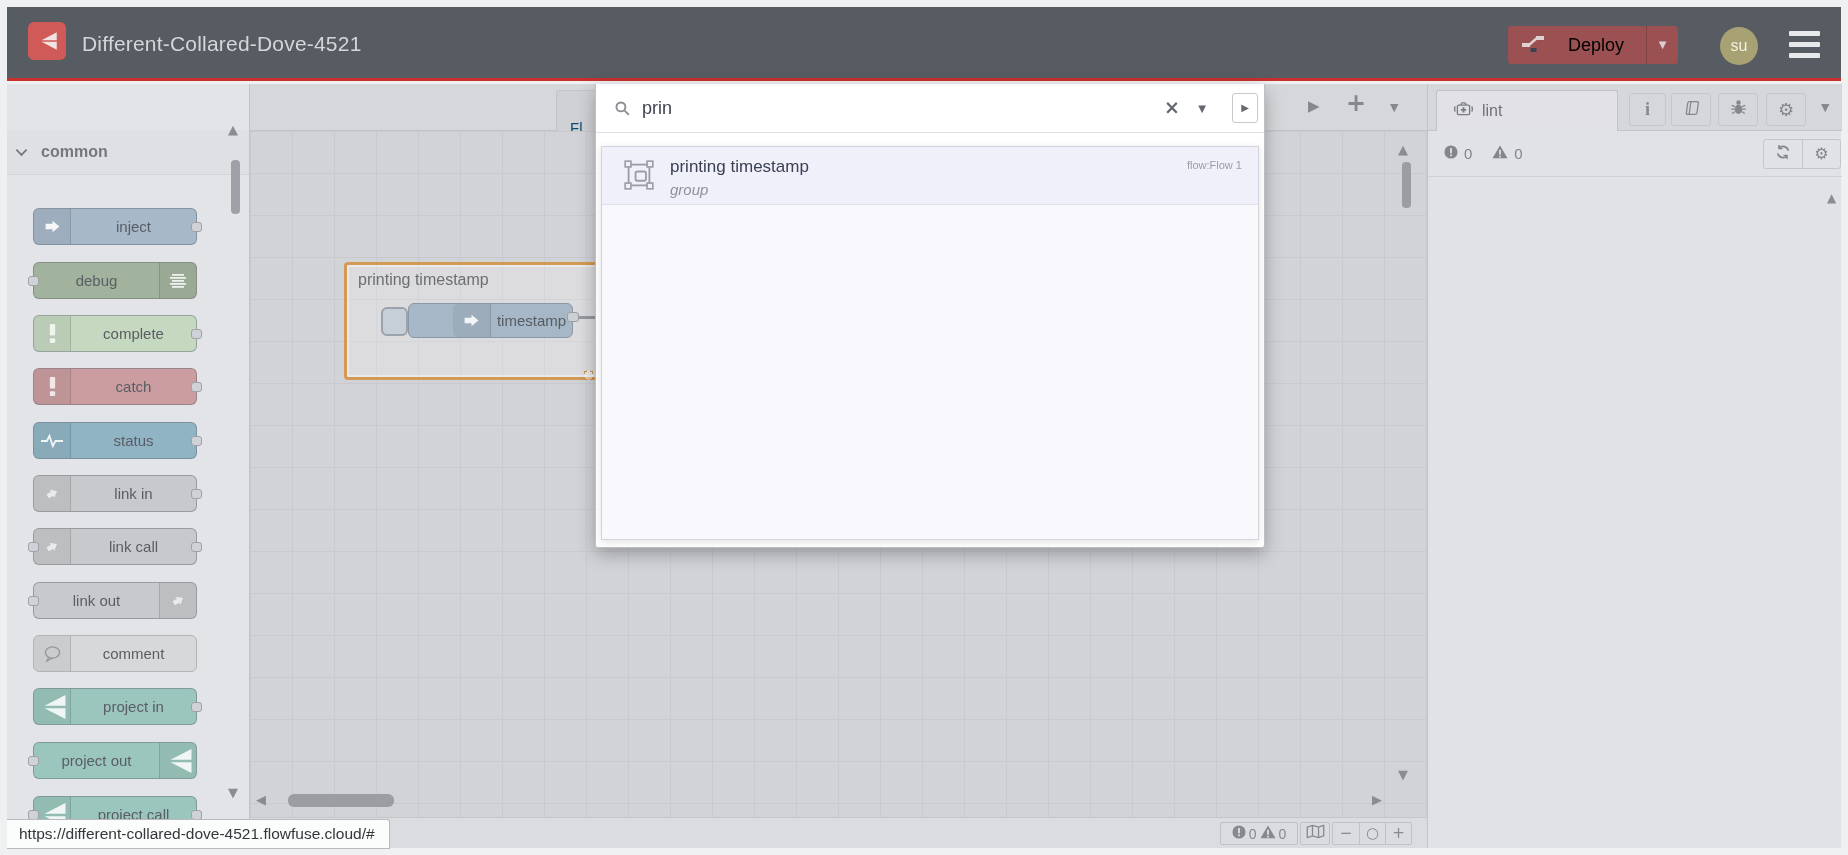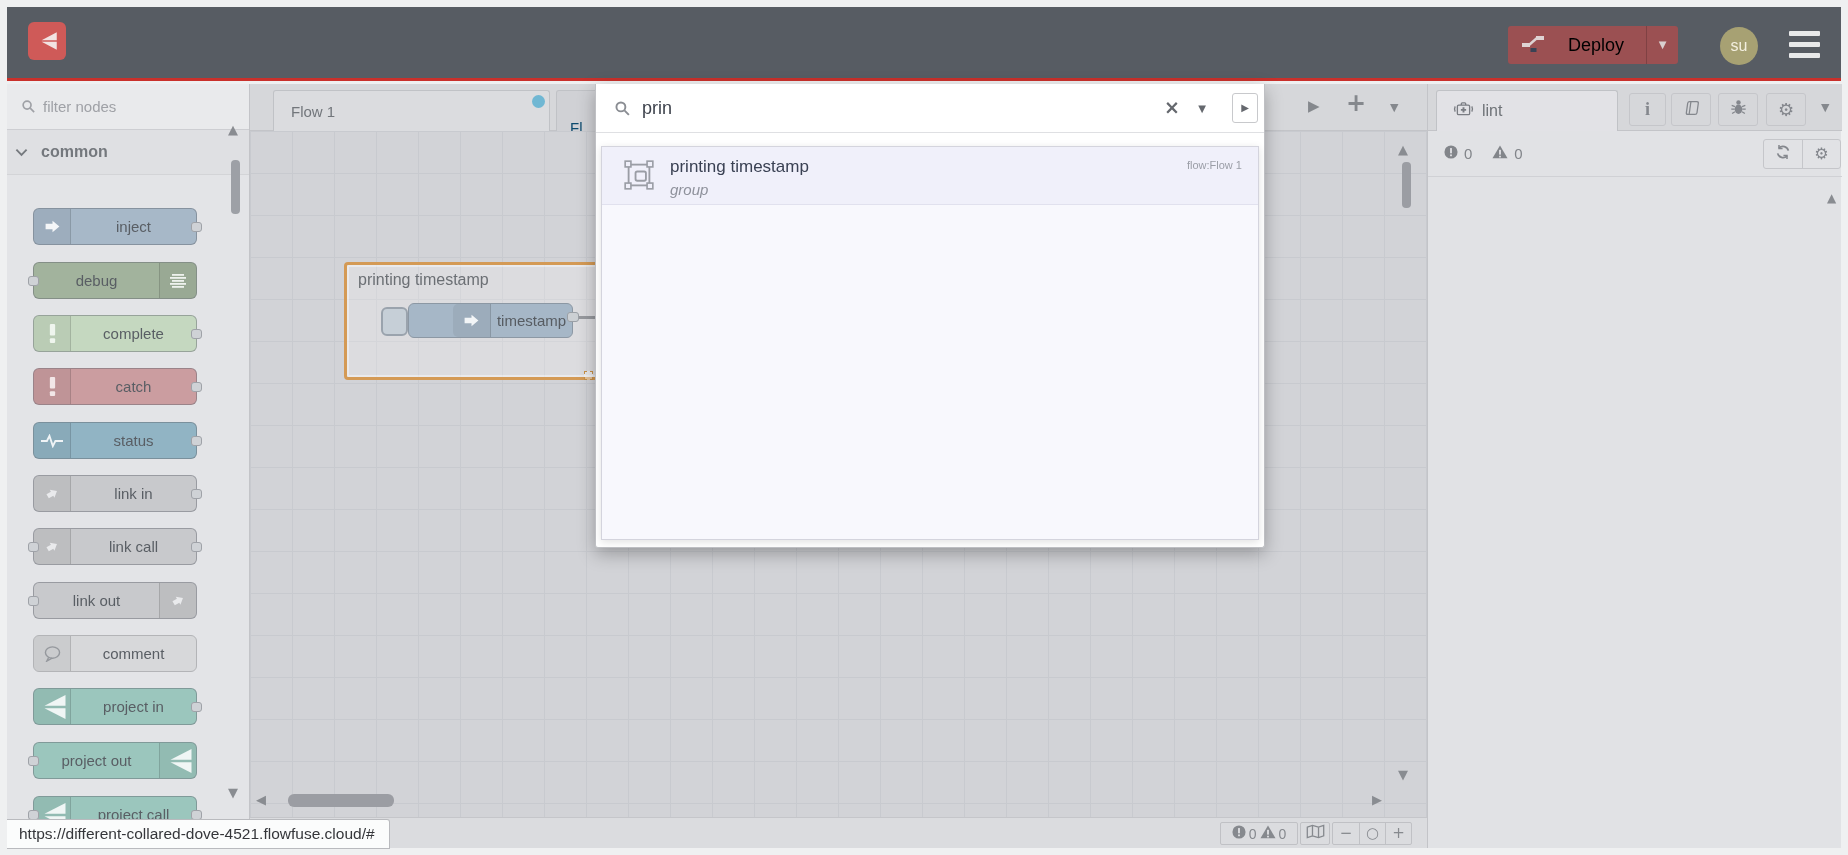--- a/index.html
+++ b/index.html
@@ -178,46 +178,40 @@
 </head>
 <body>
 
 <div id="app">
 
   <div id="header">
     <div id="logo"><svg viewBox="0 0 24 24" width="100%" height="100%">
           <path fill="currentColor" d="M21 4 L7 11.2 L21 11.2 Z"></path>
           <path fill="currentColor" d="M21 12.8 L7 12.8 L21 20 Z"></path>
         </svg></div>
+    <div id="app-title">Different-Collared-Dove-4521</div>
     <div id="deploy-btn">
       <span id="deploy-icon"><svg viewBox="0 0 22 18" width="22" height="18">
             <rect x="0" y="8" width="8" height="4" fill="currentColor"></rect>
             <rect x="14" y="1" width="8" height="4" fill="currentColor"></rect>
             <path d="M7 10 L15 3" stroke="currentColor" stroke-width="2.4"></path>
             <rect x="8.5" y="13" width="6" height="4" fill="#3a4254"></rect>
           </svg></span>
       <span id="deploy-label">Deploy</span>
       <span id="deploy-caret" class="glyph">▼</span>
     </div>
     <div id="avatar">su</div>
     <div id="hamburger">
       <span></span>
         <span></span>
         <span></span>
     </div>
   </div>
 
   <div id="palette">
-    <div id="filter-row">
-      <span id="filter-icon"><svg viewBox="0 0 16 16" width="100%" height="100%" fill="none" stroke="currentColor" stroke-width="1.8">
-            <circle cx="6.5" cy="6.5" r="4.2"></circle>
-            <path d="M9.8 9.8 L14 14"></path>
-          </svg></span>
-      <input id="filter-input" placeholder="filter nodes" style="">
-    </div>
     <div id="category-header">
       <span id="category-chevron">
           <svg viewBox="0 0 14 9" width="13" height="9" fill="none" stroke="currentColor" stroke-width="2">
             <path d="M1.5 1.5 L7 7 L12.5 1.5"></path>
           </svg>
         </span>
       <span id="category-label">common</span>
     </div>
     <div id="palette-nodes">
         <div class="pnode" style="top: 124px; background: rgb(167, 184, 200);">
@@ -363,24 +357,20 @@
           <span class="port port-r"></span>
           <span class="port port-l"></span>
         </div>
       </div>
     <span id="palette-scroll-up" class="glyph scroll-arrow">▲</span>
     <div id="palette-thumb"></div>
     <span id="palette-scroll-down" class="glyph scroll-arrow">▼</span>
   </div>
 
   <div id="tabbar">
-    <div id="tab-flow1">
-      <span id="tab-flow1-label">Flow 1</span>
-      <span id="tab-dirty-dot"></span>
-    </div>
     <div id="tab-partial">
       <span id="tab-partial-label">Fl</span>
     </div>
     <span id="ws-play" class="glyph tabbar-icon">▶</span>
     <span id="ws-add" class="glyph tabbar-icon">+</span>
     <span id="ws-list" class="glyph tabbar-icon">▼</span>
   </div>
 
   <div id="canvas">
     <div id="group-box">

